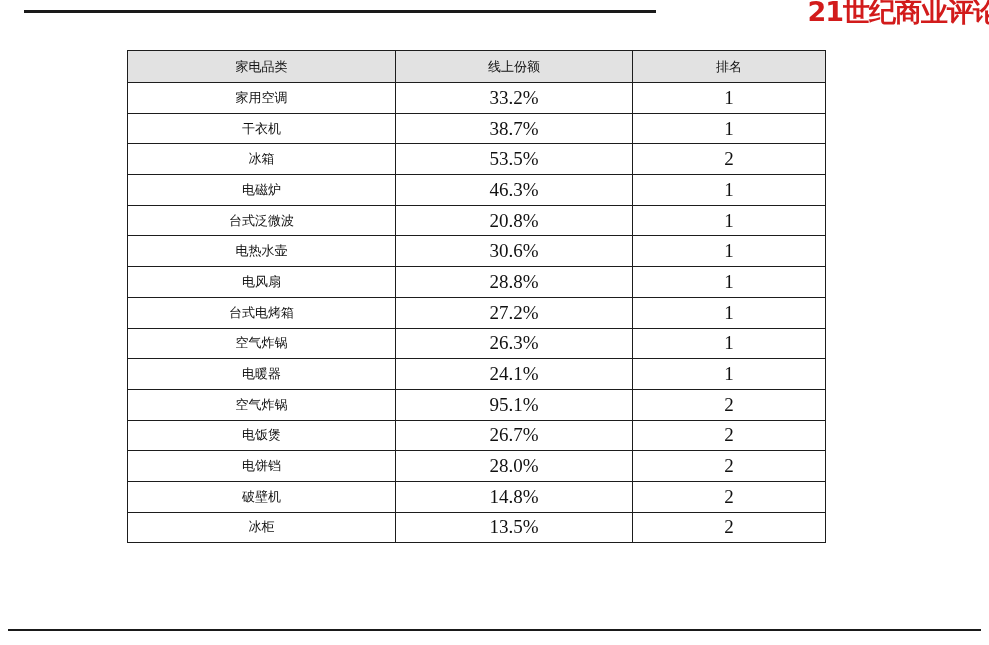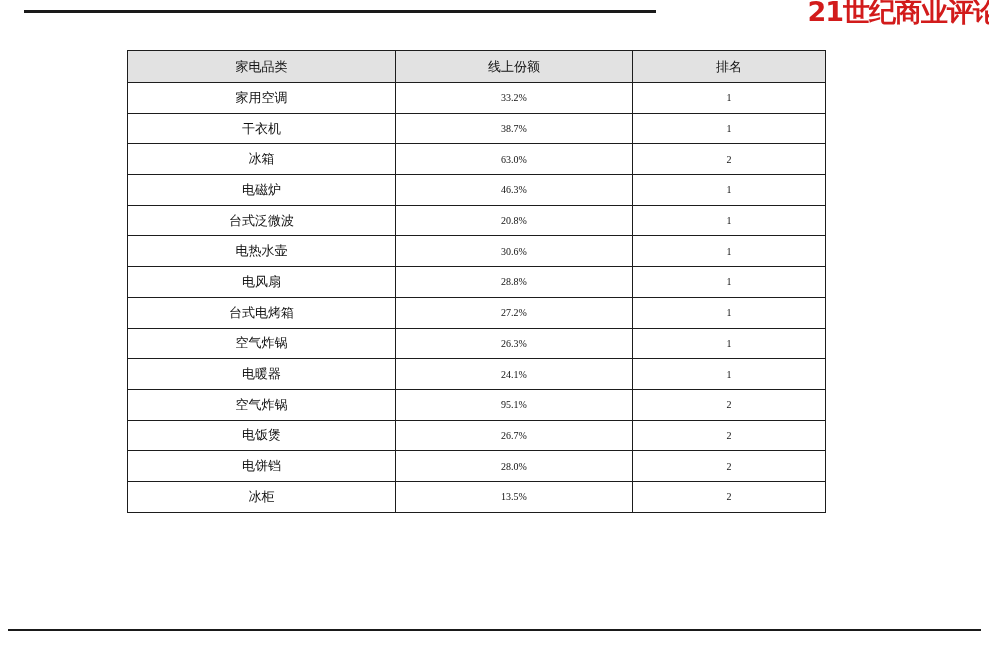--- a/index.html
+++ b/index.html
@@ -83,21 +83,21 @@
     font-family: "DejaVu Sans", "Liberation Sans", sans-serif;
     font-weight: normal;
   }
   table.data thead th {
     background: #e2e2e2;
     height: 31px;
     font-size: 13px;
   }
   table.data td.num {
     font-family: "Liberation Serif", "DejaVu Serif", serif;
-    font-size: 10px;
+    font-size: 19px;
   }
 </style>
 </head>
 <body>
 
 <div class="page">
 
   <div class="top-bar">
     <div class="top-rule"></div>
     <div class="brand">21世纪商业评论</div>
@@ -123,21 +123,21 @@
             <td class="num">33.2%</td>
             <td class="num">1</td>
           </tr>
           <tr>
             <td>干衣机</td>
             <td class="num">38.7%</td>
             <td class="num">1</td>
           </tr>
           <tr>
             <td>冰箱</td>
-            <td class="num">63.0%</td>
+            <td class="num">53.5%</td>
             <td class="num">2</td>
           </tr>
           <tr>
             <td>电磁炉</td>
             <td class="num">46.3%</td>
             <td class="num">1</td>
           </tr>
           <tr>
             <td>台式泛微波</td>
             <td class="num">20.8%</td>
@@ -174,20 +174,25 @@
             <td class="num">2</td>
           </tr>
           <tr>
             <td>电饭煲</td>
             <td class="num">26.7%</td>
             <td class="num">2</td>
           </tr>
           <tr>
             <td>电饼铛</td>
             <td class="num">28.0%</td>
+            <td class="num">2</td>
+          </tr>
+          <tr>
+            <td>破壁机</td>
+            <td class="num">14.8%</td>
             <td class="num">2</td>
           </tr>
           <tr>
             <td>冰柜</td>
             <td class="num">13.5%</td>
             <td class="num">2</td>
           </tr>
         </tbody>
     </table>
   </div>

